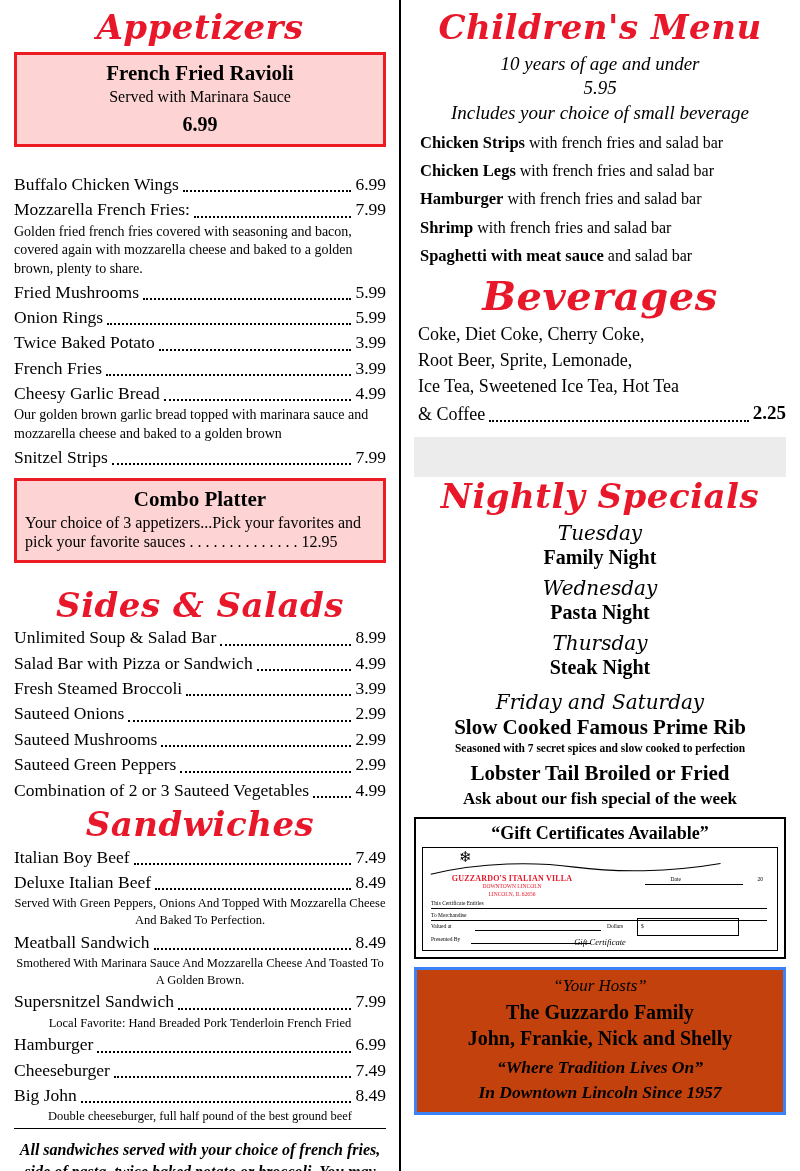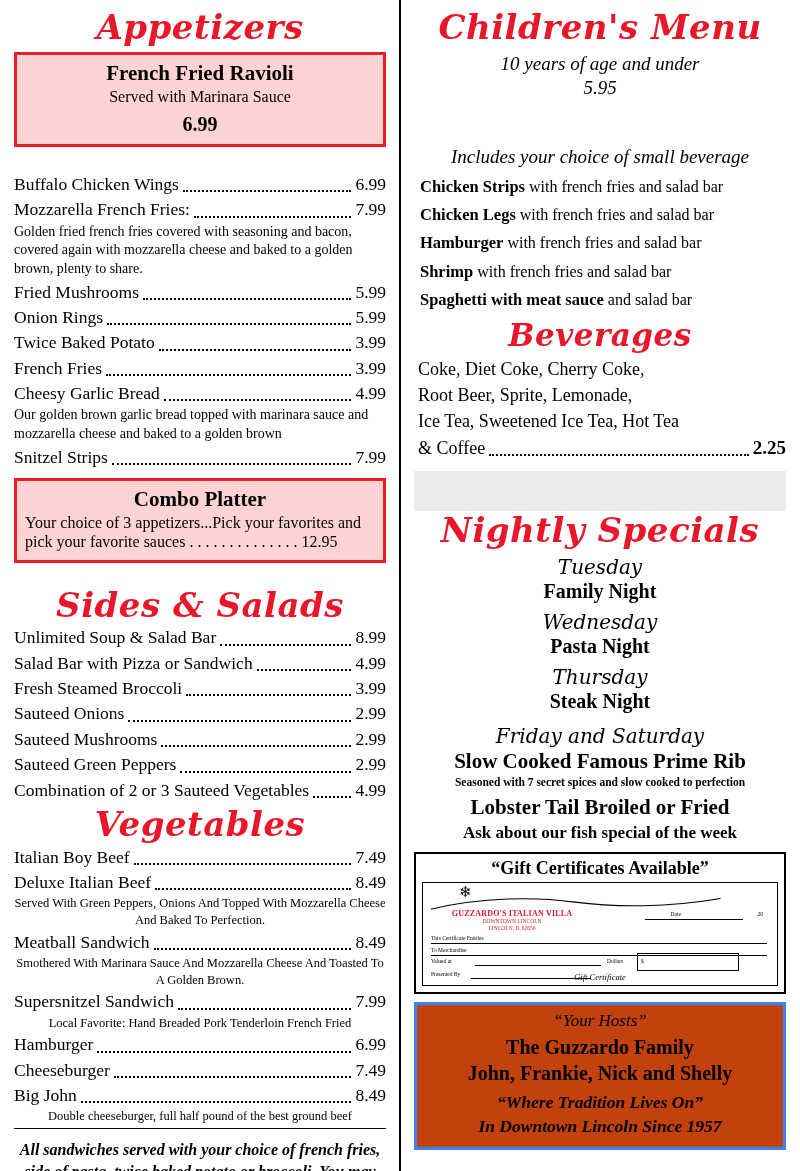--- a/index.html
+++ b/index.html
@@ -32,21 +32,21 @@
     font-family:"DejaVu Serif", serif;
     font-style:italic;
     font-weight:bold;
     color:#e8172a;
     text-align:center;
     font-size:34px;
     line-height:1.05;
     margin:2px 0 6px 0;
     letter-spacing:.5px;
   }
-  .script-head.smaller{font-size:31px;}
+  .script-head.smaller{font-size:40px;}
 
   
   .box{
     border:3px solid #ed1c24;
     background:#fdd3d3;
     text-align:center;
     padding:6px 8px 8px 8px;
     margin:2px 0 25px 0;
   }
   .box .box-title{
@@ -315,21 +315,21 @@
         <span class="dots"></span>
         <span class="pr">2.99</span>
       </div>
       <div class="item">
         <span class="nm">Combination of 2 or 3 Sauteed Vegetables</span>
         <span class="dots"></span>
         <span class="pr">4.99</span>
       </div>
     </div>
 
-    <div class="script-head" style="margin-top:4px;margin-bottom:2px;">Vegetables</div>
+    <div class="script-head" style="margin-top:4px;margin-bottom:2px;">Sandwiches</div>
 
     <div>
       <div class="item">
         <span class="nm">Italian Boy Beef</span>
         <span class="dots"></span>
         <span class="pr">7.49</span>
       </div>
       <div class="item">
         <span class="nm">Deluxe Italian Beef</span>
         <span class="dots"></span>
@@ -368,21 +368,21 @@
 
     <hr class="rule">
     <div class="footnote">All sandwiches served with your choice of french fries, side of pasta, twice baked potato or broccoli. You may substitute salad bar for an additional $2.99.</div>
   </div>
 
   <div class="col col-right">
 
     <div class="script-head">Children's Menu</div>
     <div class="kids-line">10 years of age and under</div>
     <div class="kids-line">5.95</div>
-    <div class="kids-line" style="margin-bottom:2px;margin-top:44px;">Includes your choice of small beverage</div>
+    <div class="kids-line" style="margin-bottom:2px;">Includes your choice of small beverage</div>
 
     <div>
       <div class="kid-item">
         <b>Chicken Strips</b><span> with french fries and salad bar</span>
       </div>
       <div class="kid-item">
         <b>Chicken Legs</b><span> with french fries and salad bar</span>
       </div>
       <div class="kid-item">
         <b>Hamburger</b><span> with french fries and salad bar</span>

